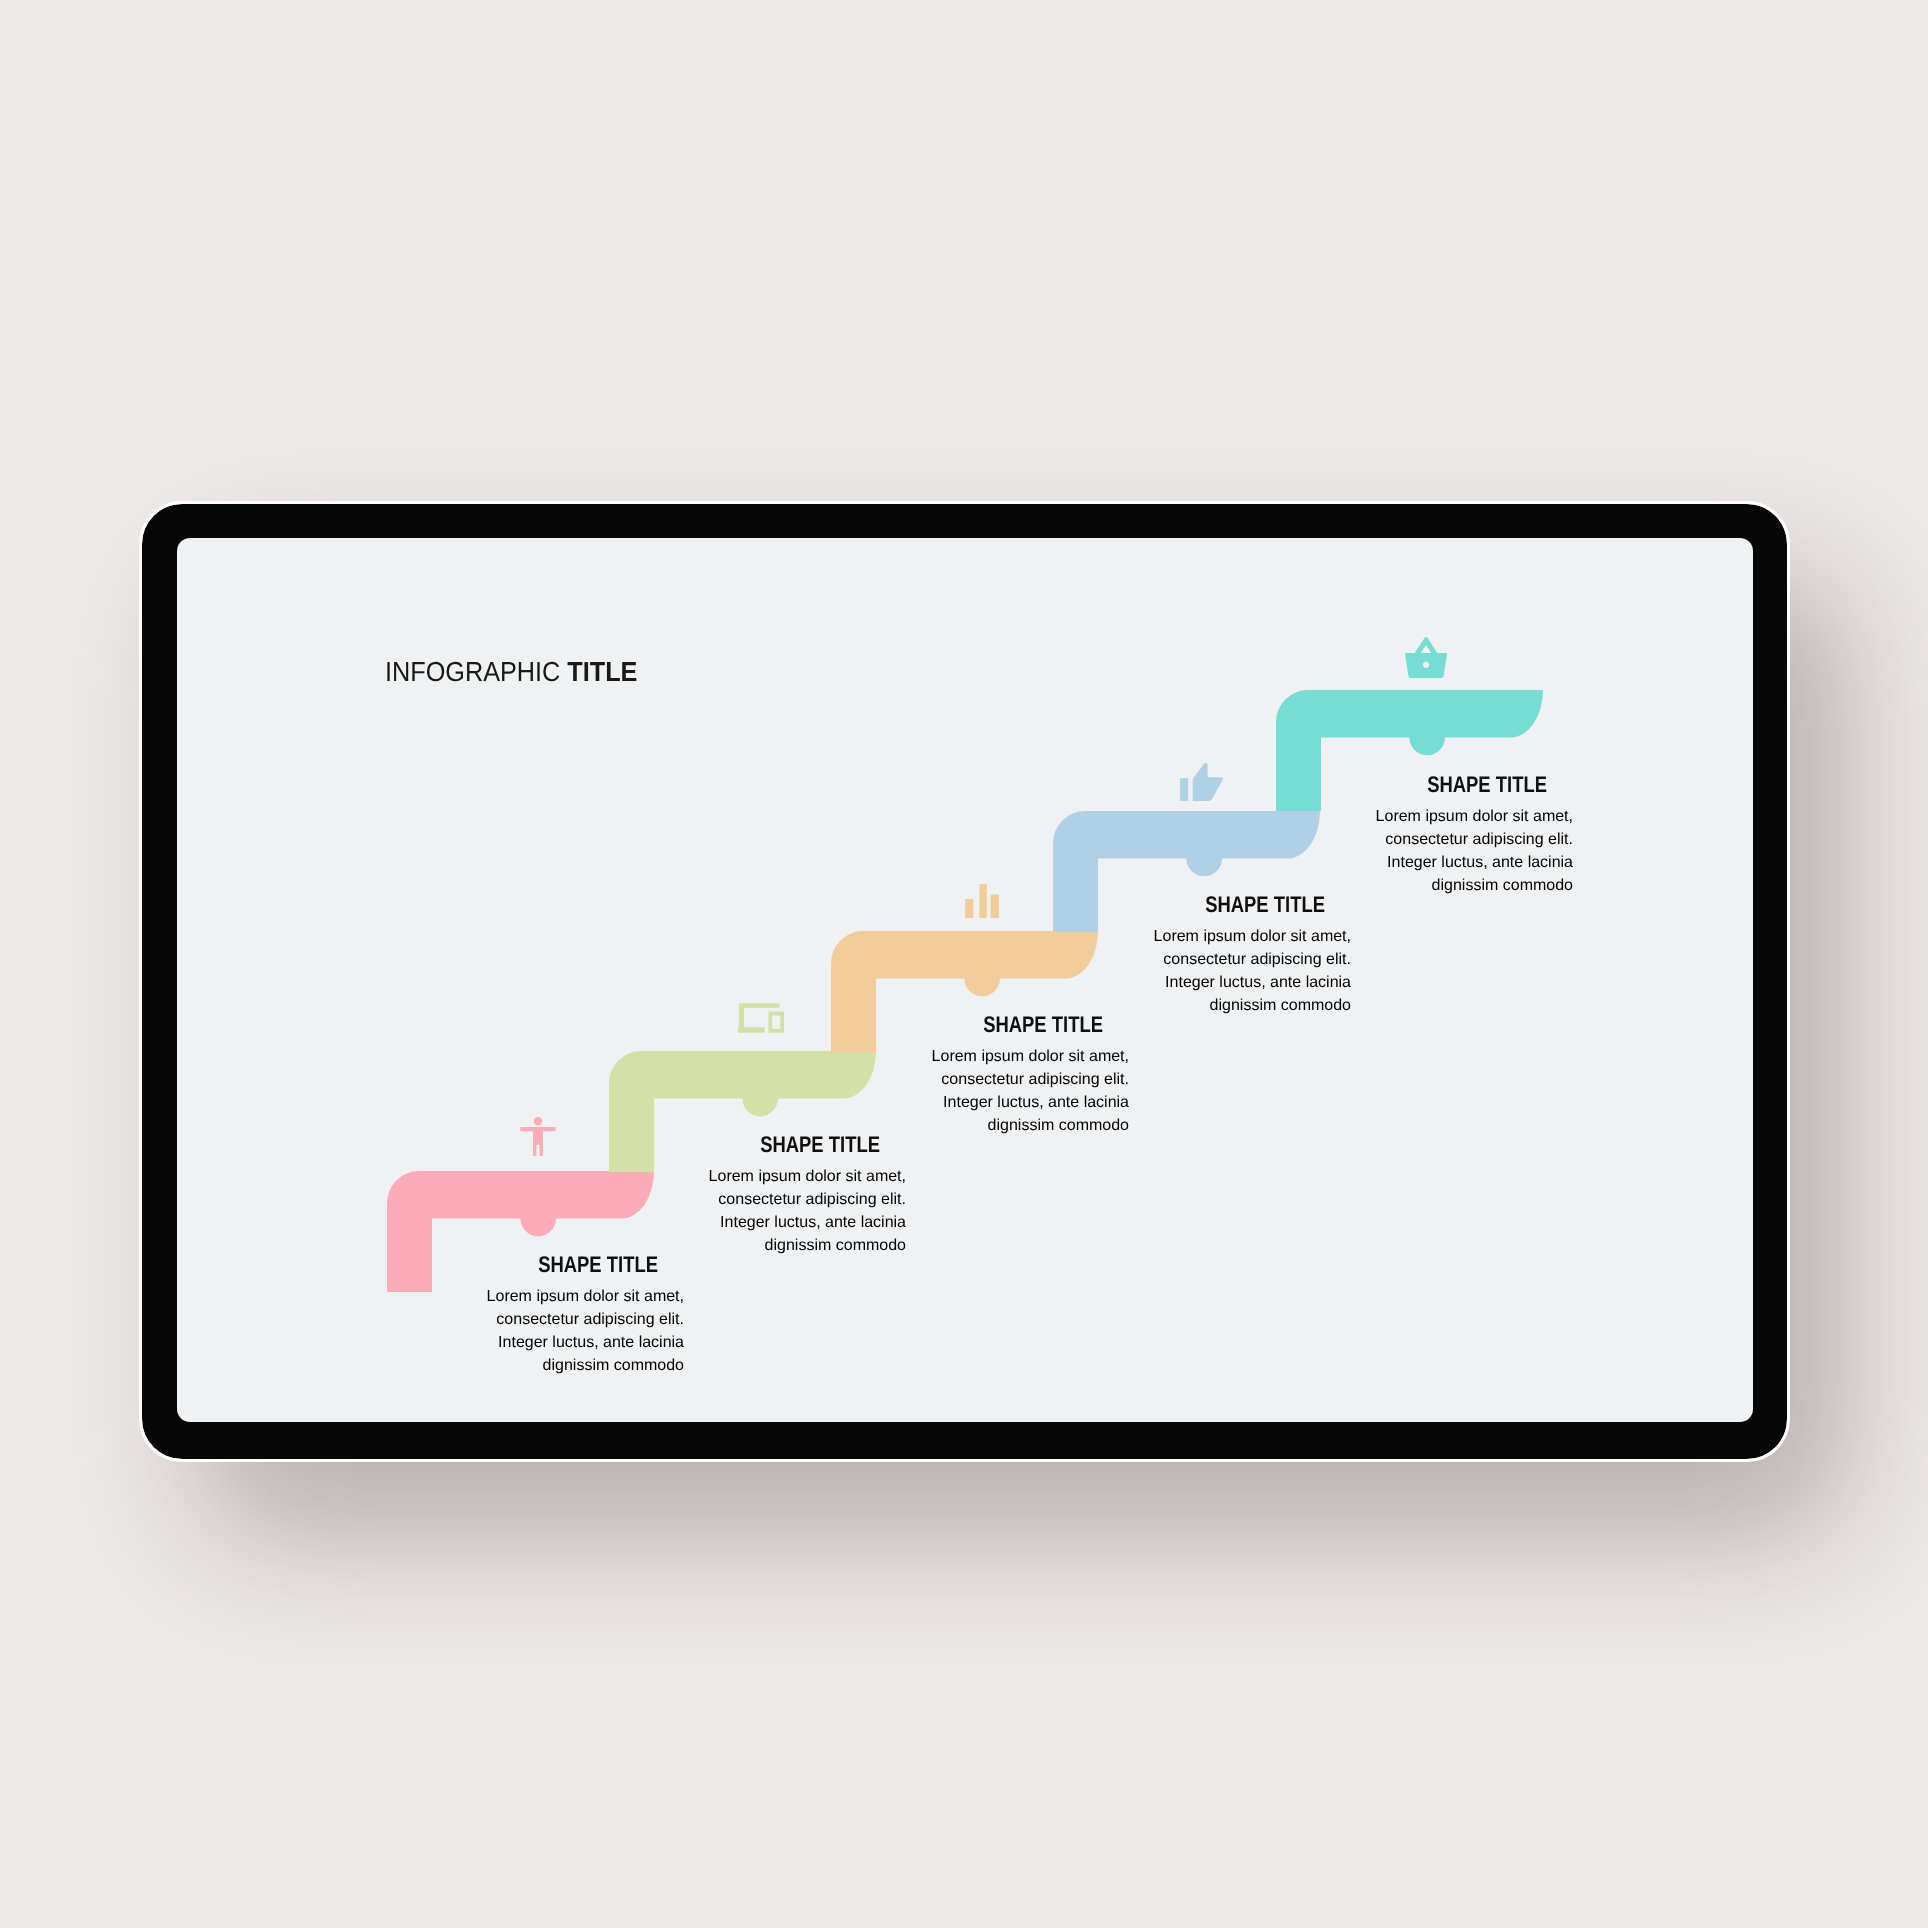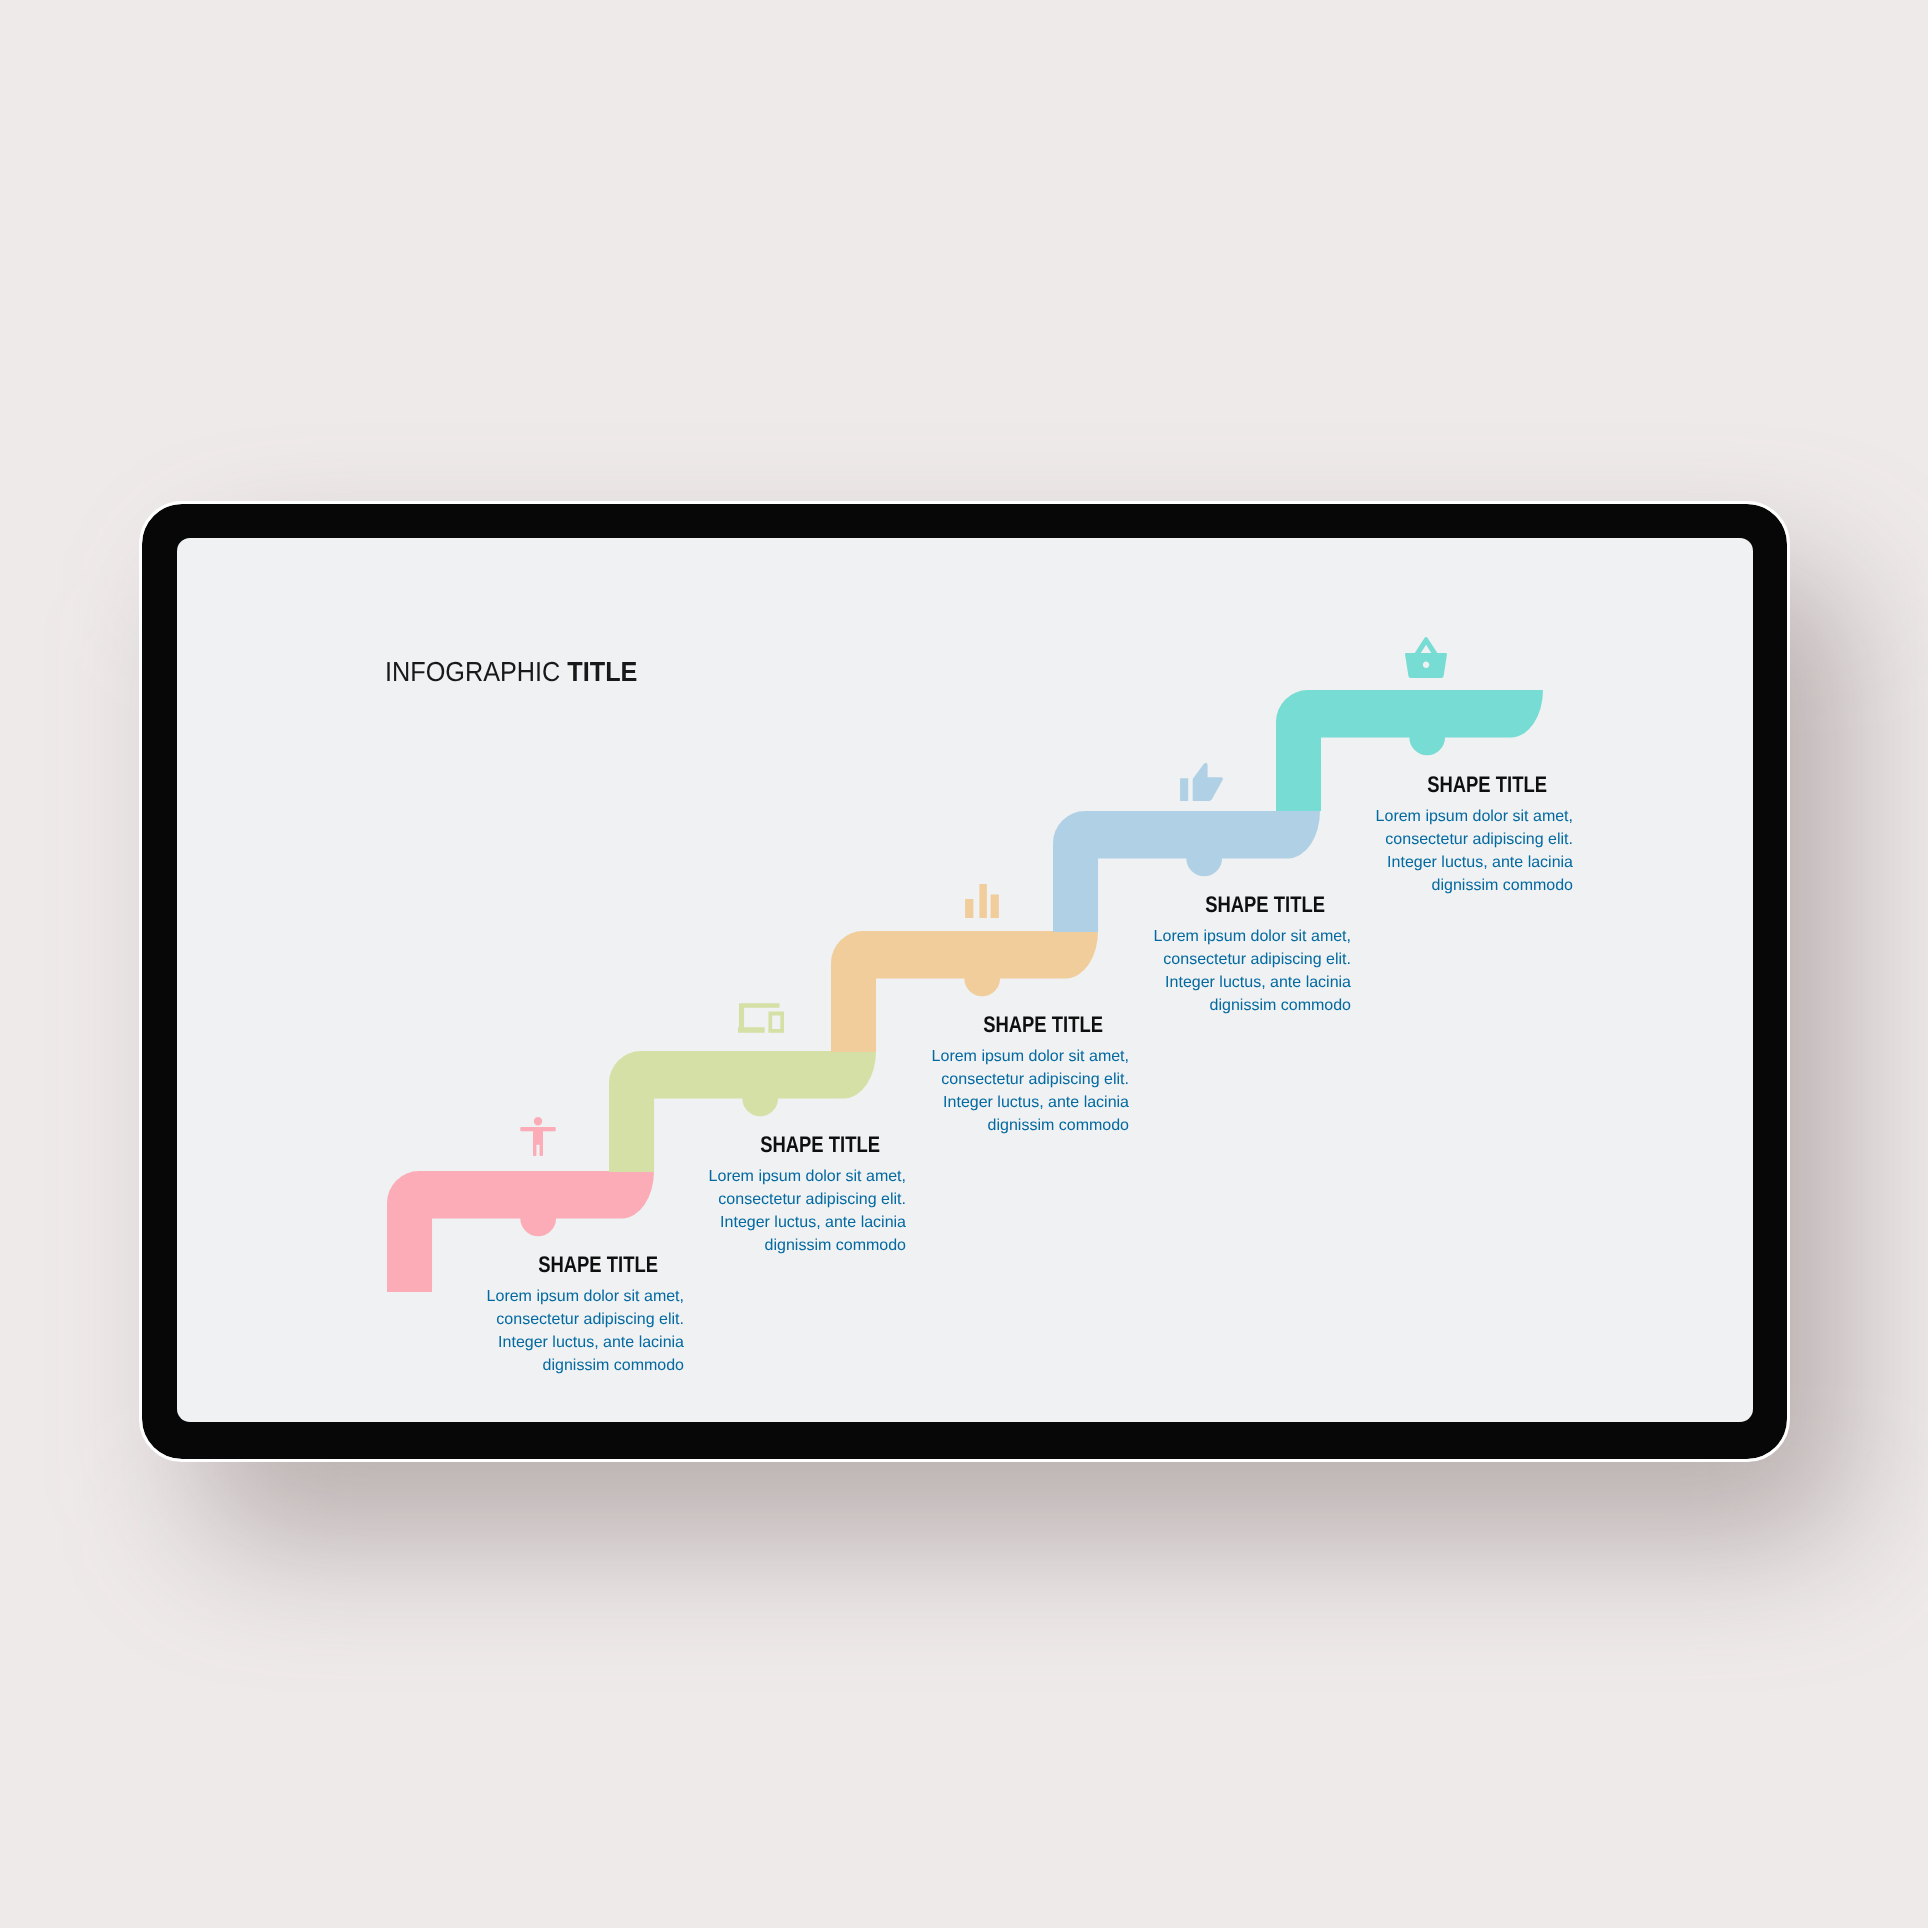--- a/index.html
+++ b/index.html
@@ -26,21 +26,21 @@
                 color:#191919; font-weight:400; white-space:nowrap;
                 transform:scaleX(0.918); transform-origin:0 0; line-height:30px; }
   .deck-title b { font-weight:700; }
 
   .step { position:absolute; }
   .step svg { display:block; }
   .step-icon { position:absolute; }
   .step-text { position:absolute; text-align:right; width:282px; }
   .step-title { font-size:22.6px; font-weight:700; color:#0F0F0F;
                 line-height:21.7px; transform:scaleX(0.815); }
-  .step-body { font-size:16px; color:#0369a1; line-height:23px; margin-top:9.4px;
+  .step-body { font-size:16px; color:#000000; line-height:23px; margin-top:9.4px;
                font-weight:400; white-space:pre-line; }
 </style>
 </head>
 <body>
 
 <div id="stage">
   <div id="device-shadow"></div>
   <div id="device">
     <div id="screen">
       <div class="deck">

